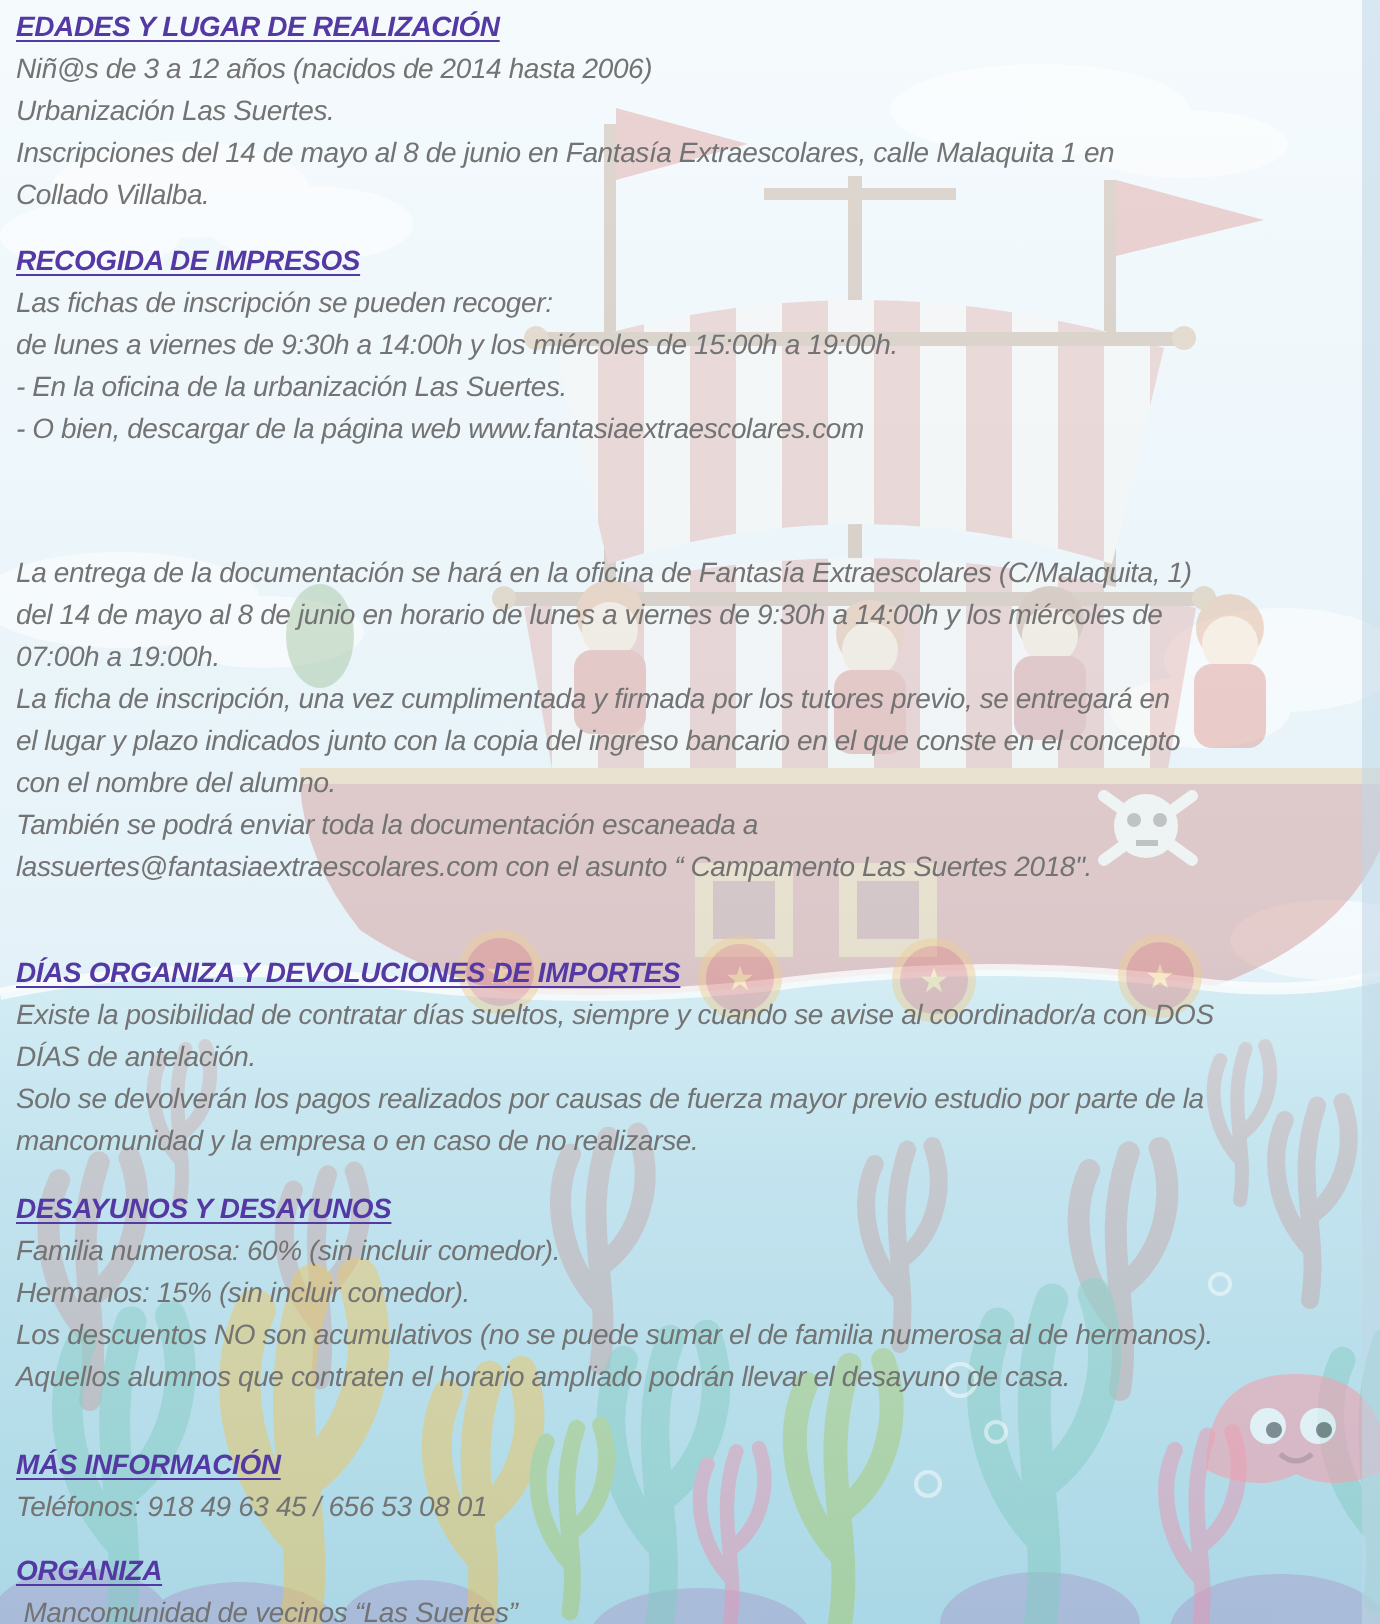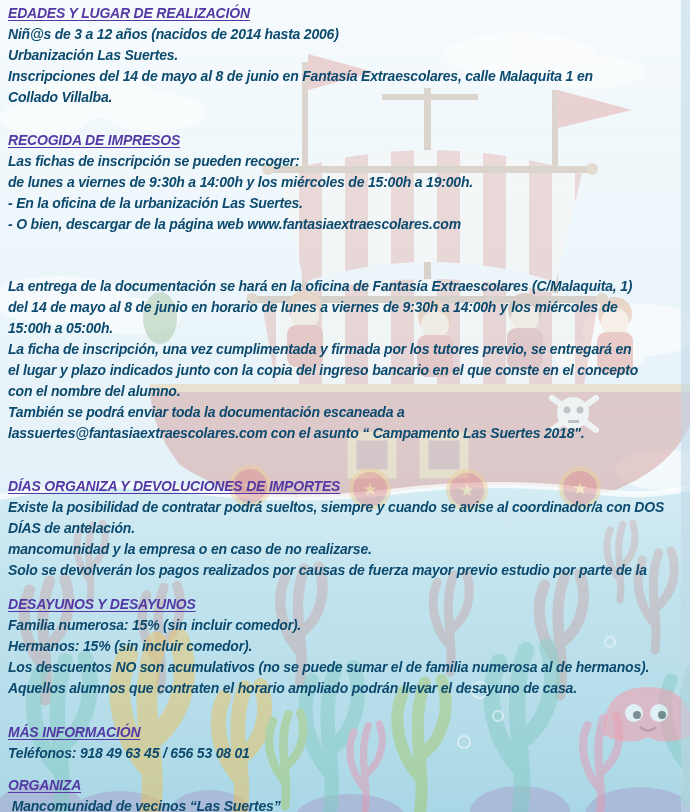--- a/index.html
+++ b/index.html
@@ -1,29 +1,29 @@
 <!DOCTYPE html>
 <html><head>
 <meta charset="utf-8">
 <style>
   html,body{margin:0;padding:0;}
   body{width:690px;height:812px;overflow:hidden;background:#e3f1f8;}
   .page{position:relative;width:690px;height:744px;font-family:"Liberation Sans",sans-serif;}
   .bg{position:absolute;left:0;top:0;width:690px;height:812px;z-index:0;display:block;}
   .content{position:absolute;left:0;top:0;right:0;bottom:0;z-index:2;}
   section{position:absolute;left:8px;right:0;}
-  .s1{top:3px}.s2{top:130px}.s3{top:276px}.s4{top:476px}.s5{top:594px}.s6{top:722px}.s7{top:775px}
+  .s1{top:3px}.s2{top:120px}.s3{top:276px}.s4{top:476px}.s5{top:594px}.s6{top:722px}.s7{top:775px}
   .heading{
     margin:0;font-size:14px;line-height:21px;font-weight:bold;font-style:italic;
     color:#5438a4;text-decoration:underline;text-underline-offset:2px;
     letter-spacing:-0.2px;white-space:pre;
   }
   .line{
-    font-size:14px;line-height:21px;font-weight:bold;font-style:italic;
-    color:#0c4a6e;letter-spacing:-0.2px;white-space:pre;
+    font-size:14px;line-height:21px;font-weight:normal;font-style:italic;
+    color:#737373;letter-spacing:-0.2px;white-space:pre;
   }
 </style>
 </head>
 <body>
 
 <div class="page">
 
   <svg class="bg" viewBox="0 0 690 812" aria-hidden="true">
     <defs>
       <linearGradient id="skyGrad" x1="0" y1="0" x2="0" y2="1">
@@ -229,39 +229,39 @@
       <h2 class="heading">RECOGIDA DE IMPRESOS</h2>
       <div class="line">Las fichas de inscripción se pueden recoger:</div>
       <div class="line">de lunes a viernes de 9:30h a 14:00h y los miércoles de 15:00h a 19:00h.</div>
       <div class="line">- En la oficina de la urbanización Las Suertes.</div>
       <div class="line">- O bien, descargar de la página web www.fantasiaextraescolares.com</div>
     </section>
 
     <section class="s3">
       <div class="line">La entrega de la documentación se hará en la oficina de Fantasía Extraescolares (C/Malaquita, 1)</div>
       <div class="line">del 14 de mayo al 8 de junio en horario de lunes a viernes de 9:30h a 14:00h y los miércoles de</div>
-      <div class="line">15:00h a 05:00h.</div>
+      <div class="line">07:00h a 19:00h.</div>
       <div class="line">La ficha de inscripción, una vez cumplimentada y firmada por los tutores previo, se entregará en</div>
       <div class="line">el lugar y plazo indicados junto con la copia del ingreso bancario en el que conste en el concepto</div>
       <div class="line">con el nombre del alumno.</div>
       <div class="line">También se podrá enviar toda la documentación escaneada a</div>
       <div class="line">lassuertes@fantasiaextraescolares.com con el asunto “ Campamento Las Suertes 2018".</div>
     </section>
 
     <section class="s4">
       <h2 class="heading">DÍAS ORGANIZA Y DEVOLUCIONES DE IMPORTES</h2>
-      <div class="line">Existe la posibilidad de contratar podrá sueltos, siempre y cuando se avise al coordinador/a con DOS</div>
+      <div class="line">Existe la posibilidad de contratar días sueltos, siempre y cuando se avise al coordinador/a con DOS</div>
       <div class="line">DÍAS de antelación.</div>
+      <div class="line">Solo se devolverán los pagos realizados por causas de fuerza mayor previo estudio por parte de la</div>
       <div class="line">mancomunidad y la empresa o en caso de no realizarse.</div>
-      <div class="line">Solo se devolverán los pagos realizados por causas de fuerza mayor previo estudio por parte de la</div>
     </section>
 
     <section class="s5">
       <h2 class="heading">DESAYUNOS Y DESAYUNOS</h2>
-      <div class="line">Familia numerosa: 15% (sin incluir comedor).</div>
+      <div class="line">Familia numerosa: 60% (sin incluir comedor).</div>
       <div class="line">Hermanos: 15% (sin incluir comedor).</div>
       <div class="line">Los descuentos NO son acumulativos (no se puede sumar el de familia numerosa al de hermanos).</div>
       <div class="line">Aquellos alumnos que contraten el horario ampliado podrán llevar el desayuno de casa.</div>
     </section>
 
     <section class="s6">
       <h2 class="heading">MÁS INFORMACIÓN</h2>
       <div class="line">Teléfonos: 918 49 63 45 / 656 53 08 01</div>
     </section>
 

